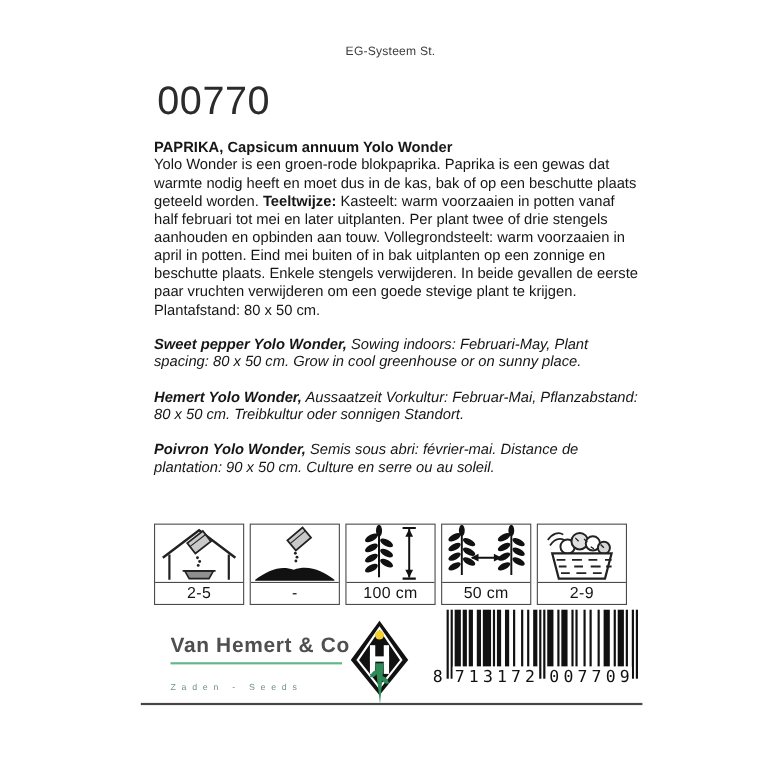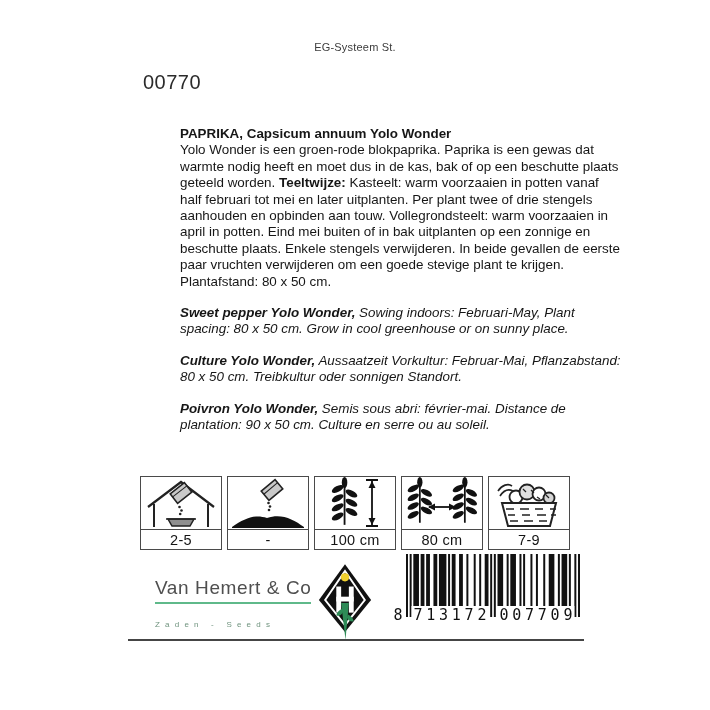--- a/index.html
+++ b/index.html
@@ -8,57 +8,57 @@
     --logo-yellow:#f2d12e;
     --ink:#1c1c1c;
   }
   *{margin:0;padding:0;box-sizing:border-box;}
   html,body{background:#fff;}
   body{font-family:"Liberation Sans",sans-serif;color:var(--ink);}
   .page{position:relative;width:710px;height:710px;background:#ffffff;overflow:hidden;}
 
   .sys-label{position:absolute;top:41px;left:0;width:710px;text-align:center;
     font-size:11px;color:#3c3c3c;letter-spacing:.2px;}
-  .art-number{position:absolute;top:71px;left:143px;font-size:20px;color:#2b2b2b;letter-spacing:.5px;}
-
-  .content{position:absolute;left:140px;top:126px;width:442px;font-size:13.4px;line-height:16.4px;color:#161616;margin-left:40px;}
+  .art-number{position:absolute;top:71px;left:143px;font-size:36px;color:#2b2b2b;letter-spacing:.5px;}
+
+  .content{position:absolute;left:140px;top:126px;width:442px;font-size:13.4px;line-height:16.4px;color:#161616;}
   .content p{margin:0;}
   .content p.spaced{margin-top:15px;font-style:italic;}
   .content b{font-weight:bold;}
 
   .picto-row{position:absolute;left:140px;top:476px;width:430px;display:flex;gap:5px;}
   .picto-cell{flex:1;border:1.6px solid #4a4a4a;background:#fff;display:flex;flex-direction:column;}
   .picto-art{height:53px;display:flex;align-items:center;justify-content:center;border-bottom:1.6px solid #4a4a4a;overflow:hidden;}
   .picto-art svg{display:block;}
   .picto-value{height:19px;display:flex;align-items:center;justify-content:center;
     font-size:14.5px;color:#141414;letter-spacing:.3px;}
 
   .brand{position:absolute;left:155px;top:577px;width:158px;}
-  .brand-name{font-size:19px;color:#4f4f4f;letter-spacing:.6px;white-space:nowrap;}
+  .brand-name{font-size:19px;color:#4f4f4f;letter-spacing:.6px;white-space:nowrap;font-weight:bold;}
   .brand-rule{margin-top:3px;height:2px;background:var(--accent-green);width:156px;}
   .brand-tagline{margin-top:16px;font-size:8px;color:#6f937e;letter-spacing:5.2px;white-space:nowrap;}
 
   .logo-diamond{position:absolute;left:316px;top:562px;}
   .barcode{position:absolute;left:394px;top:554px;width:188px;height:70px;}
 
   .bottom-rule{position:absolute;left:128px;top:639px;width:456px;height:2px;background:#454545;}
 </style>
 </head>
 <body>
 
 <div class="page">
 
   <div class="sys-label">EG-Systeem St.</div>
   <div class="art-number">00770</div>
 
   <div class="content">
     <p><b>PAPRIKA, Capsicum annuum Yolo Wonder</b></p>
     <p><span>Yolo Wonder is een groen-rode blokpaprika. Paprika is een gewas dat warmte nodig heeft en moet dus in de kas, bak of op een beschutte plaats geteeld worden. </span><b>Teeltwijze:</b><span> Kasteelt: warm voorzaaien in potten vanaf half februari tot mei en later uitplanten. Per plant twee of drie stengels aanhouden en opbinden aan touw. Vollegrondsteelt: warm voorzaaien in april in potten. Eind mei buiten of in bak uitplanten op een zonnige en beschutte plaats. Enkele stengels verwijderen. In beide gevallen de eerste paar vruchten verwijderen om een goede stevige plant te krijgen. Plantafstand: 80 x 50 cm.</span></p>
     <p class="spaced"><b>Sweet pepper Yolo Wonder,</b><span> Sowing indoors: Februari-May, Plant spacing: 80 x 50 cm. Grow in cool greenhouse or on sunny place.</span></p>
-    <p class="spaced"><b>Culture Yolo Wonder,</b><span> Aussaatzeit Vorkultur: Februar-Mai, Pflanzabstand: 80 x 50 cm. Treibkultur oder sonnigen Standort.</span></p>
+    <p class="spaced"><b>Hemert Yolo Wonder,</b><span> Aussaatzeit Vorkultur: Februar-Mai, Pflanzabstand: 80 x 50 cm. Treibkultur oder sonnigen Standort.</span></p>
     <p class="spaced"><b>Poivron Yolo Wonder,</b><span> Semis sous abri: février-mai. Distance de plantation: 90 x 50 cm. Culture en serre ou au soleil.</span></p>
   </div>
 
   <div class="picto-row">
 
     <div class="picto-cell">
       <div class="picto-art">
         <svg width="78" height="52" viewBox="0 0 78 52">
           <path d="M6,30 L39,5 L72,30" fill="none" stroke="#222" stroke-width="2.2"></path>
           <path d="M12,27 V50 M66,27 V50" fill="none" stroke="#222" stroke-width="2"></path>
@@ -122,37 +122,37 @@
     <div class="picto-cell">
       <div class="picto-art">
         <svg width="78" height="52" viewBox="0 0 78 52">
           <use href="#plant-shape" transform="translate(1,0) scale(0.88)"></use>
           <use href="#plant-shape" transform="translate(46,0) scale(0.88)"></use>
           <line x1="26" y1="30" x2="52" y2="30" stroke="#111" stroke-width="1.8"></line>
           <polygon points="25,30 32,26.5 32,33.5" fill="#111"></polygon>
           <polygon points="53,30 46,26.5 46,33.5" fill="#111"></polygon>
         </svg>
       </div>
-      <div class="picto-value">80 cm</div>
+      <div class="picto-value">50 cm</div>
     </div>
 
     <div class="picto-cell">
       <div class="picto-art">
         <svg width="78" height="52" viewBox="0 0 78 52">
           <path d="M8,14 C12,8 18,6 22,9 M10,19 C14,13 19,12 23,14" fill="none" stroke="#222" stroke-width="1.6"></path>
           <circle cx="26" cy="20" r="6.5" fill="#fff" stroke="#222" stroke-width="1.8"></circle>
           <circle cx="37" cy="15" r="7.5" fill="#e0e0e0" stroke="#222" stroke-width="1.8"></circle>
           <circle cx="49" cy="17" r="6.5" fill="#fff" stroke="#222" stroke-width="1.8"></circle>
           <circle cx="59" cy="21" r="5.5" fill="#d5d5d5" stroke="#222" stroke-width="1.8"></circle>
           <path d="M33,12 l3,3 M41,13 l3,3 M47,20 l3,2 M56,18 l3,3" stroke="#222" stroke-width="1.2"></path>
           <path d="M12,26 H66 L60,49 H18 Z" fill="#fff" stroke="#222" stroke-width="2"></path>
           <path d="M16,32 h8 m6,0 h9 m6,0 h8 m7,0 h6 M18,38 h7 m7,0 h8 m7,0 h9 m5,0 h5 M20,44 h8 m6,0 h9 m6,0 h8" stroke="#222" stroke-width="1.6"></path>
         </svg>
       </div>
-      <div class="picto-value">7-9</div>
+      <div class="picto-value">2-9</div>
     </div>
 
   </div>
 
   <div class="brand">
     <div class="brand-name">Van Hemert &amp; Co</div>
     <div class="brand-rule"></div>
     <div class="brand-tagline">Zaden - Seeds</div>
   </div>
 

